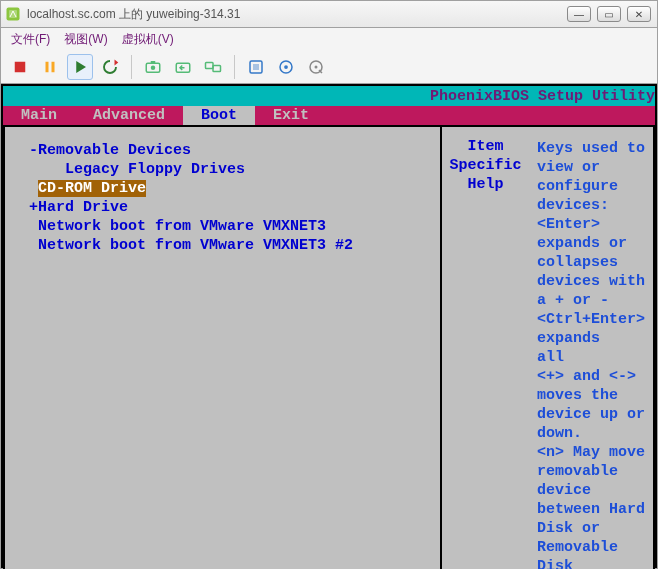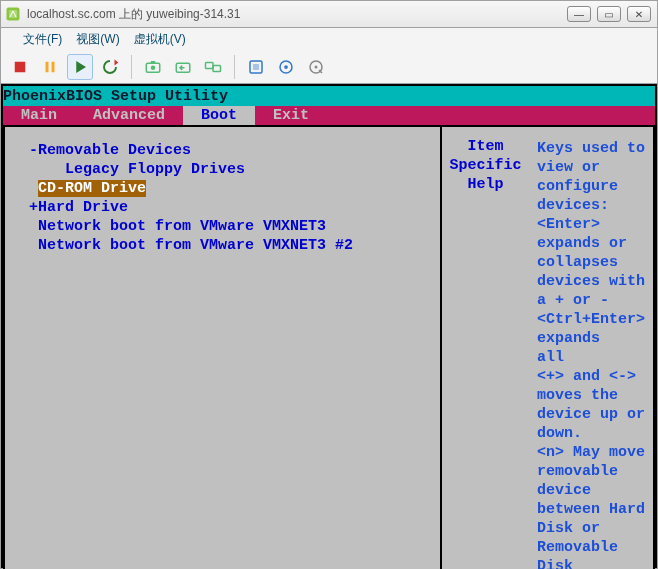--- a/index.html
+++ b/index.html
@@ -5,32 +5,32 @@
   * { margin: 0; padding: 0; box-sizing: border-box; }
   body { width: 658px; height: 569px; background: #fff; font-family: Tahoma, Arial, sans-serif; font-size: 12px; overflow: hidden; }
 
   
   .titlebar { height: 28px; background: linear-gradient(#f7f7f7,#e8e8e8); border: 1px solid #a0a0a0; display: flex; align-items: center; padding: 0 6px 0 4px; gap: 4px; }
   .vs-icon svg { width: 16px; height: 16px; display:block; }
   .title-text { flex: 1; color: #555; font-size: 12px; padding-left: 2px; }
   .win-btns { display: flex; gap: 6px; }
   .win-btn { width: 24px; height: 16px; border: 1px solid #8a8a8a; border-radius: 3px; background: linear-gradient(#fff,#ddd); display:flex; align-items:center; justify-content:center; font-size:10px; color:#444; cursor:pointer; font-family: Arial; }
 
-  .menubar { height: 22px; background: #f4f4f4; border-left:1px solid #a0a0a0; border-right:1px solid #a0a0a0; display:flex; align-items:center; padding: 0 22px; gap: 14px; color:#0c4a6e; }
+  .menubar { height: 22px; background: #f4f4f4; border-left:1px solid #a0a0a0; border-right:1px solid #a0a0a0; display:flex; align-items:center; padding: 0 10px; gap: 14px; color:#701a75; }
 
   .toolbar { height: 34px; background: #f4f4f4; border:1px solid #a0a0a0; border-top:none; display:flex; align-items:center; padding: 0 6px; gap: 4px; }
   .tb-btn { width: 26px; height: 26px; border: 1px solid transparent; border-radius:3px; display:flex; align-items:center; justify-content:center; cursor:pointer; }
   .tb-sep { width:1px; height:24px; background:#c8c8c8; margin:0 4px; }
   .tb-btn svg { width:18px; height:18px; display:block; }
 
   
   .console-wrap { padding: 2px; border:1px solid #a0a0a0; border-top:none; background:#000; height: calc(569px - 28px - 22px - 34px); }
   .bios { width: 100%; height: 100%; font-family: "Courier New", monospace; font-size: 15px; font-weight: bold; line-height: 19px; display:flex; flex-direction:column; }
 
-  .bios-hdr { background: #00b7b7; color:#0f172a; text-align:left; height: 20px; padding-top:1px; }
+  .bios-hdr { background: #00b7b7; color:#701a75; text-align:right; height: 20px; padding-top:1px; }
   .bios-tabs { background: #be185d; color: #c0c0c0; height: 20px; display:flex; }
   .bios-tab { padding: 0 18px; }
   .bios-tab.active { background:#c0c0c0; color:#0000d0; }
 
   .bios-body { flex:1; display:flex; background:#c0c0c0; }
   .bios-main { flex:1; border:2px solid #000; border-right:none; margin:0; padding: 14px 8px 8px 24px; color:#0000d0; white-space:pre; }
   .bios-main .sel { background:#a16207; color:#fff; }
   .bios-side { width: 215px; border:2px solid #000; display:flex; flex-direction:row; }
   .bh-title { text-align:center; color:#0000d0; padding:10px 4px; }
   .bh-div { border-top:2px solid #000; }

